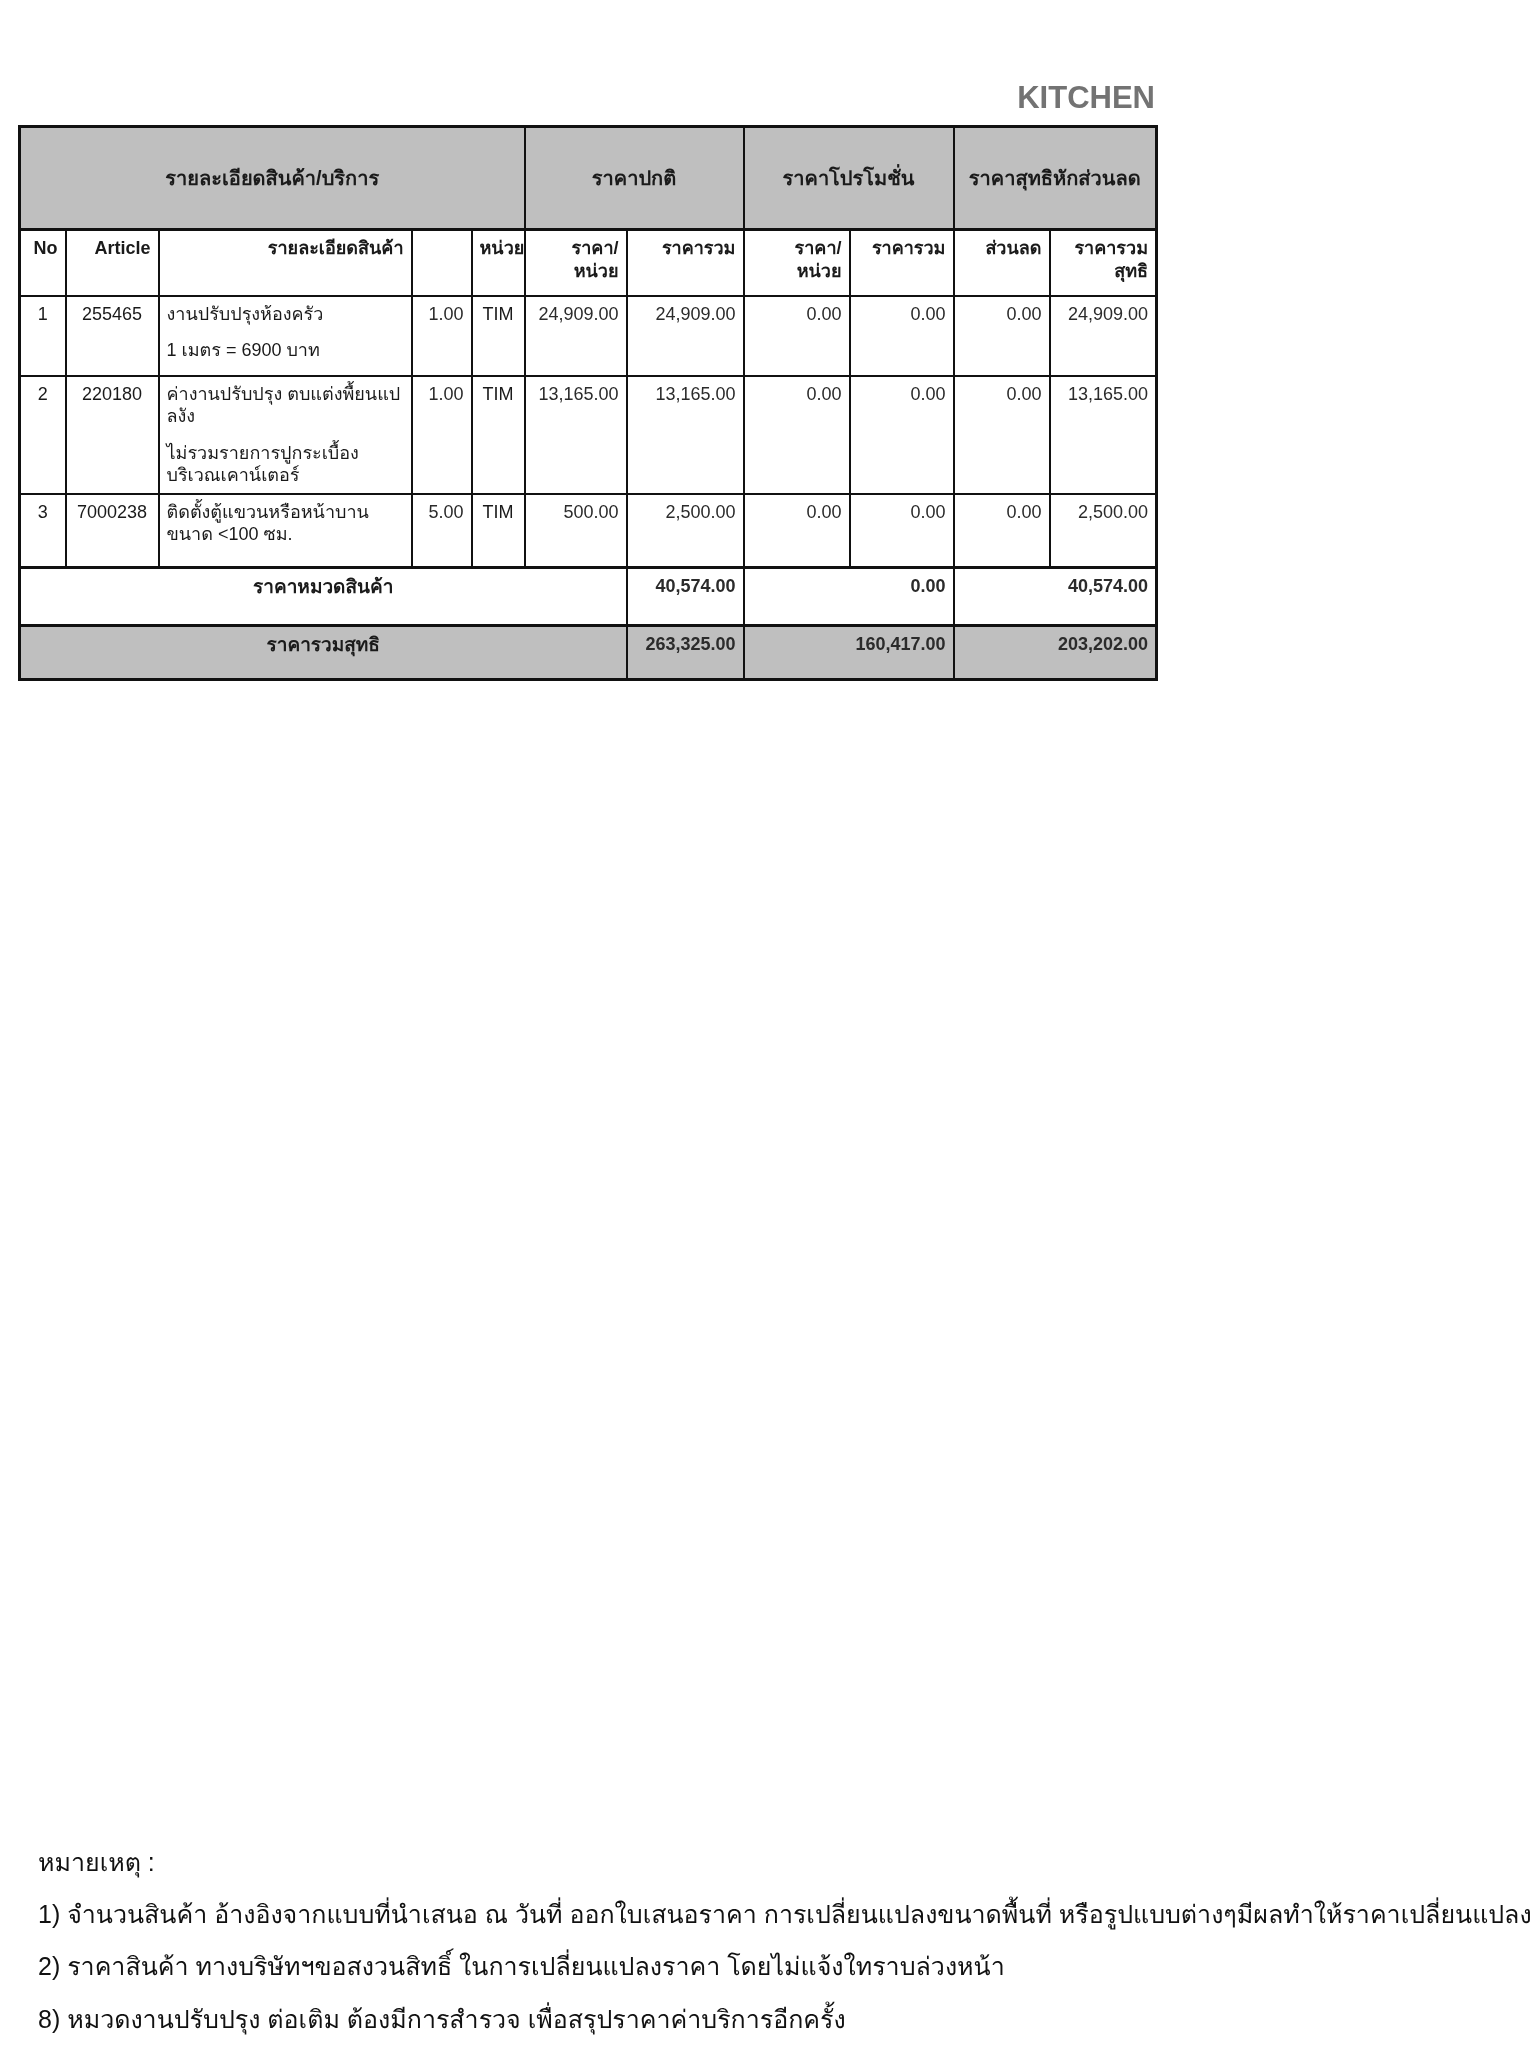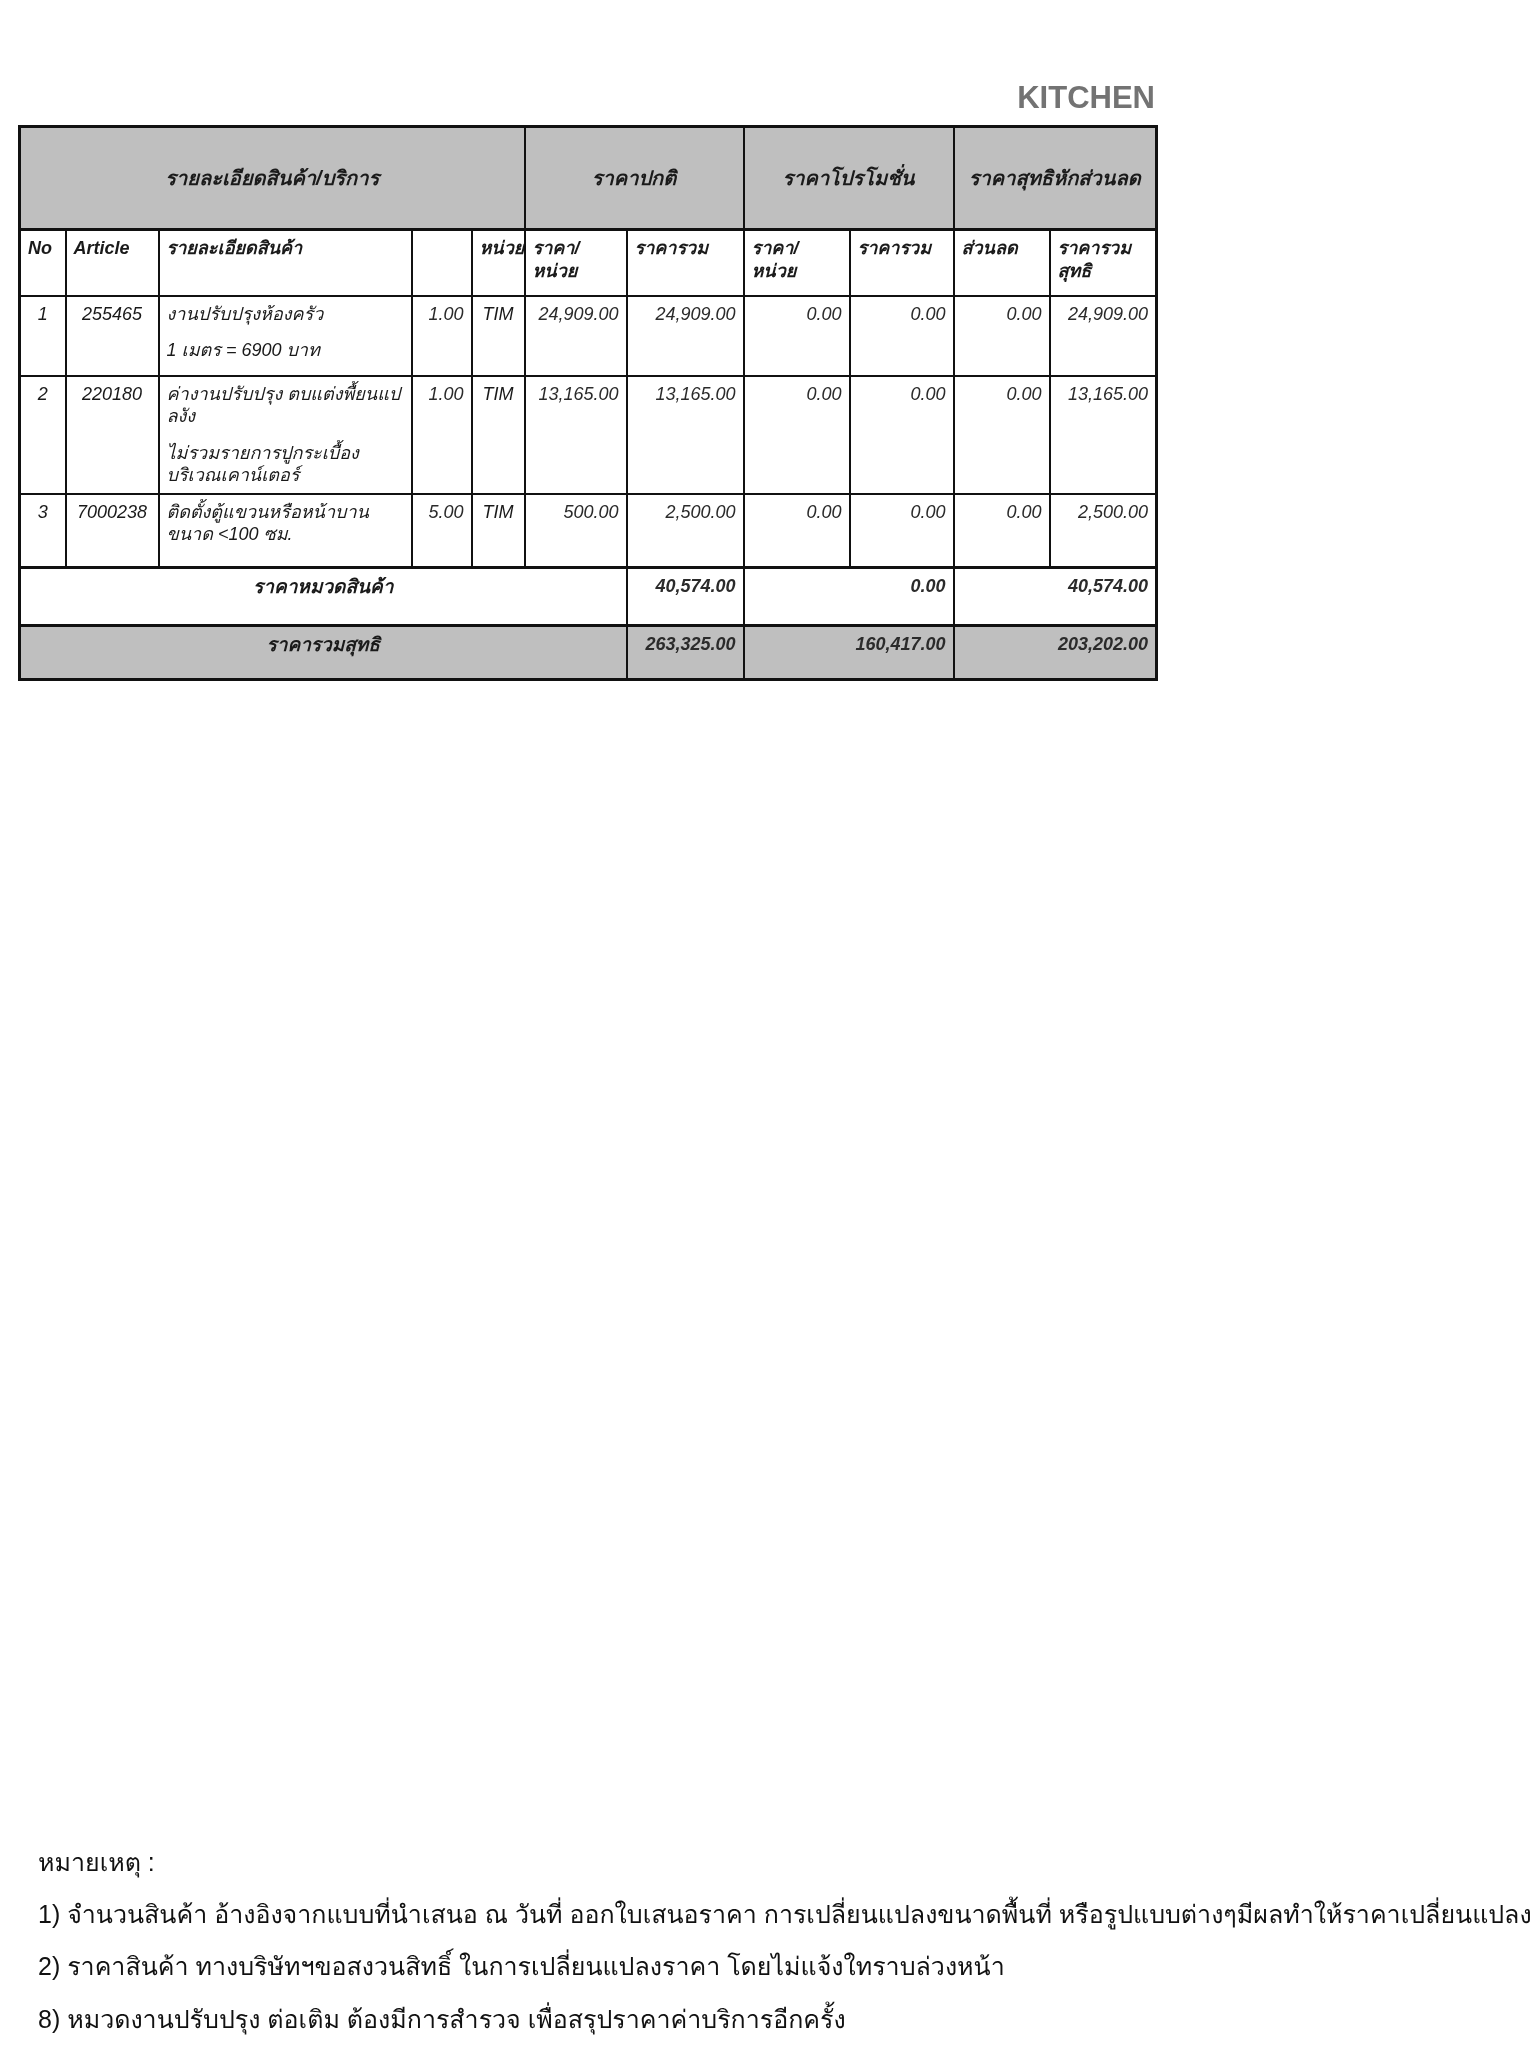--- a/index.html
+++ b/index.html
@@ -35,35 +35,34 @@
     border: 3px solid #111111;
   }
   .quote-table td, .quote-table th {
     border: 2px solid #111111;
     padding: 6px 7px;
     vertical-align: top;
     font-size: 18px;
     line-height: 1.25;
     overflow: hidden;
     box-sizing: border-box;
-    font-style: italic;
   }
   .group-header td {
     background: #bfbfbf;
     font-weight: bold;
     font-size: 20px;
     text-align: center;
     vertical-align: middle;
     height: 103px;
     border-bottom: 3px solid #111111;
   }
   .col-header td {
     font-weight: bold;
     font-size: 18px;
-    text-align: left;
+    text-align: right;
     height: 66px;
     background: #ffffff;
   }
   .data-row td { height: 80px; background: #ffffff; }
   .data-row.r2 td { height: 72px; }
   .data-row.r3 td { height: 74px; }
   .num { text-align: right; color: #2b2b2b; }
   .ctr { text-align: center; }
   .desc-line2 { margin-top: 14px; }
   .subtotal-row td {

